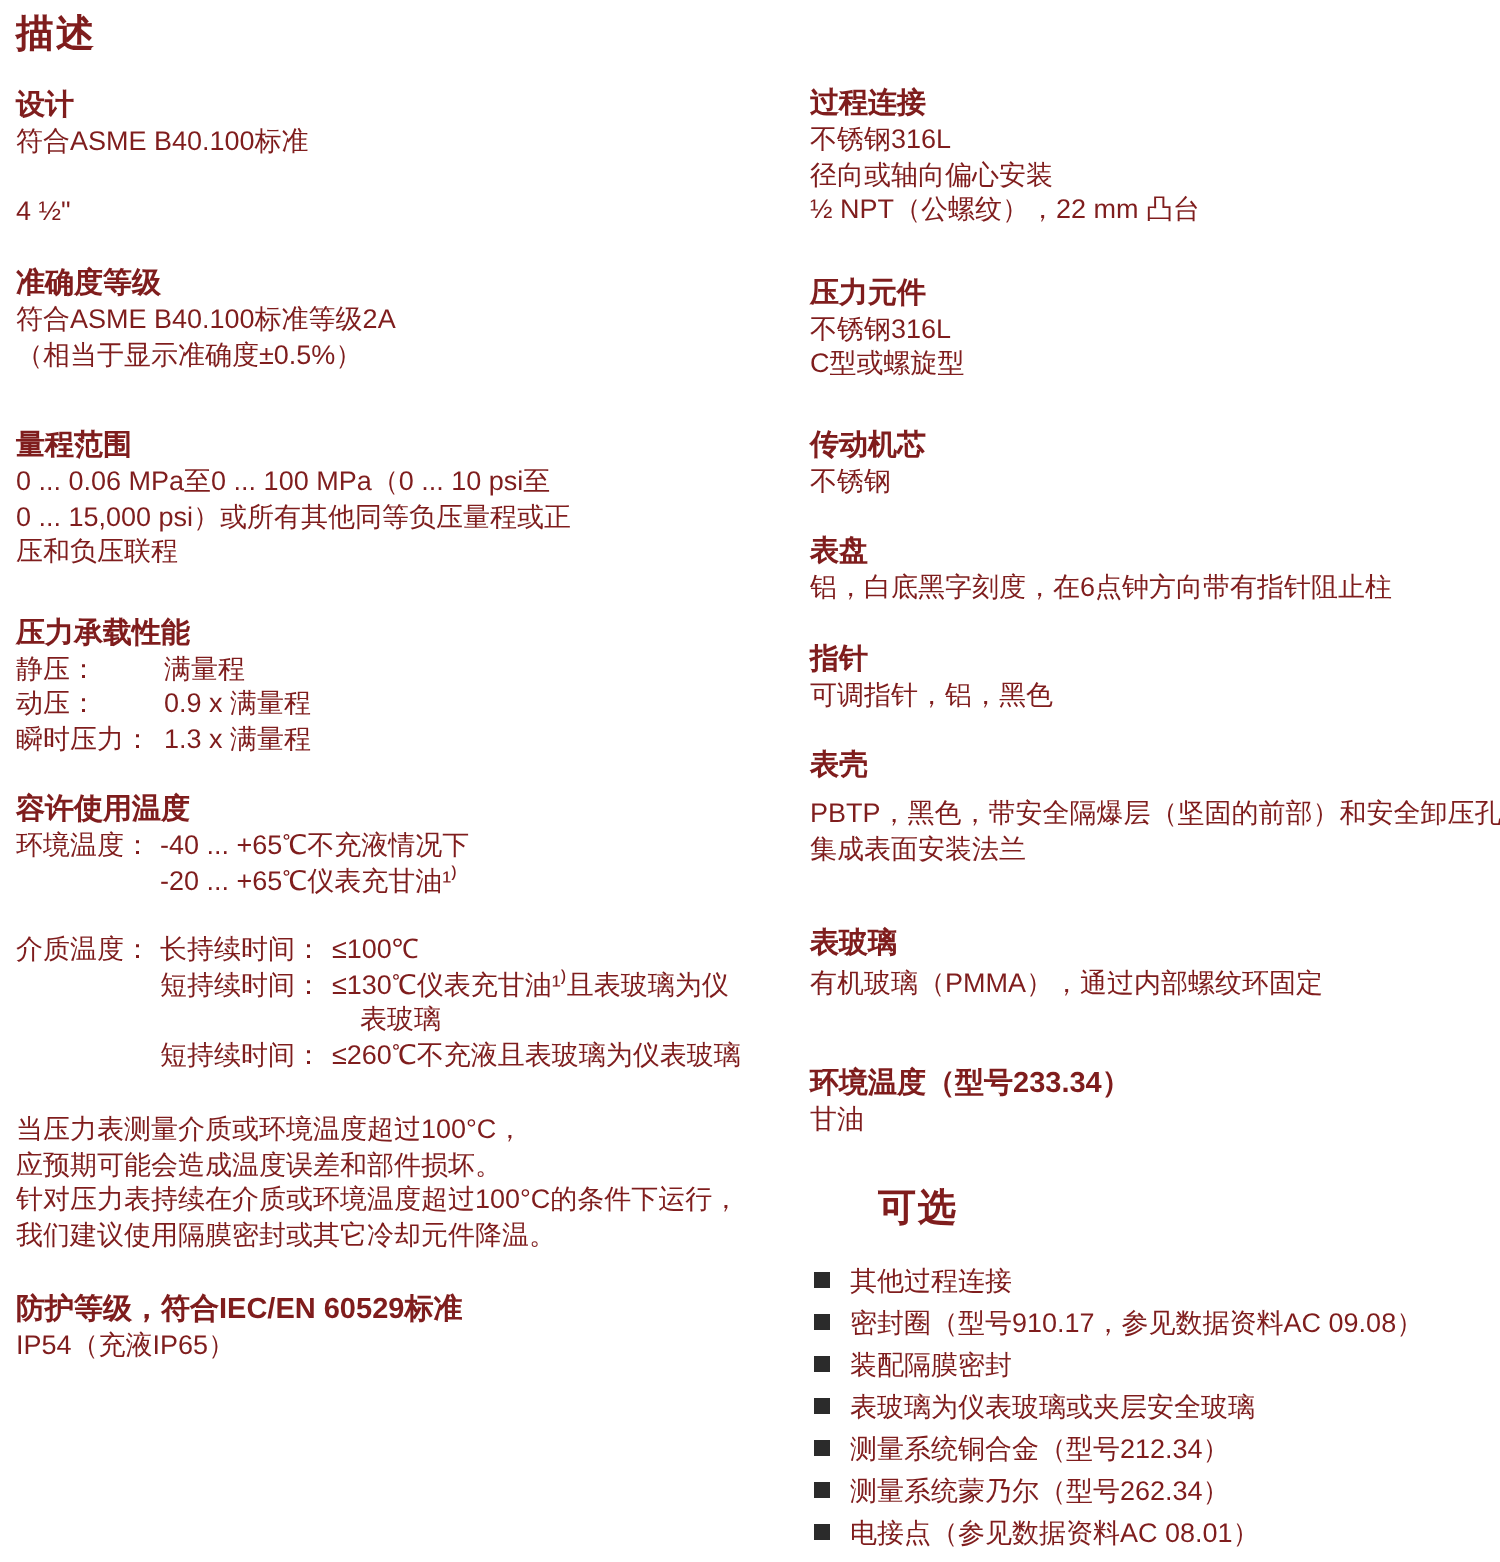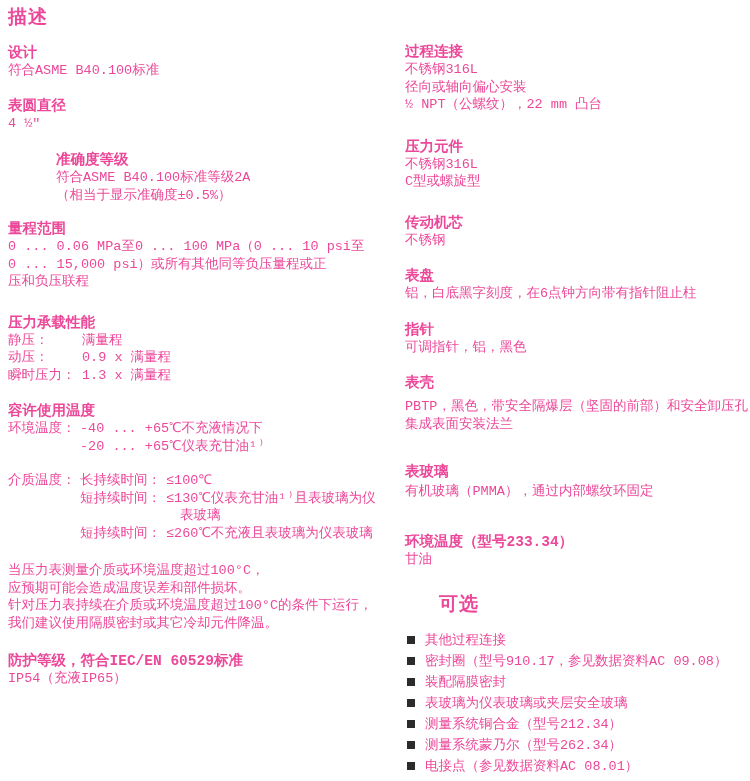--- a/index.html
+++ b/index.html
@@ -1,39 +1,39 @@
 <!DOCTYPE html>
 <html><head>
 <meta charset="utf-8">
 <style>
   html,body{margin:0;padding:0;background:#ffffff;}
   .page{
     position:relative;
     width:750px;height:781px;
     background:#ffffff;
-    color:#ec4899;
-    font-family:Liberation Mono, monospace;
+    color:#7f1d1d;
+    font-family:Liberation Sans, sans-serif;
     overflow:hidden;
   }
   .col{position:absolute;top:0;}
   .col-left{left:8px;width:368px;}
   .col-right{left:405px;width:354px;}
 
   .doc-title{
     font-size:19px;font-weight:bold;margin-top:6px;line-height:24px;
     letter-spacing:1px;
   }
   .sec-h{font-size:14.5px;font-weight:bold;line-height:18px;}
   .line{font-size:13.5px;line-height:17.5px;}
 
   
   .sec-design{margin-top:14px;}
   .sec-dialsize{margin-top:17px;}
-  .sec-accuracy{margin-top:19px;margin-left:48px;}
-  .sec-range{margin-top:16px;}
+  .sec-accuracy{margin-top:19px;}
+  .sec-range{margin-top:28px;}
   .sec-load{margin-top:23px;}
   .sec-tempallow{margin-top:18px;}
   .sec-note{margin-top:20px;}
   .sec-tempperf{margin-top:22px;}
   .sec-ip{margin-top:20px;}
 
   .pair-row{display:flex;}
   .pair-label{width:74px;flex:0 0 74px;}
 
   .ta-row{display:flex;}
@@ -71,21 +71,20 @@
 
   <div class="col col-left">
     <div class="doc-title">描述</div>
 
     <div class="sec-design">
       <div class="sec-h">设计</div>
       <div class="line">符合ASME B40.100标准</div>
     </div>
 
     <div class="sec-dialsize">
-      <div class="sec-h">表圆直径</div>
       <div class="line">4 ½"</div>
     </div>
 
     <div class="sec-accuracy">
       <div class="sec-h">准确度等级</div>
       <div class="line">符合ASME B40.100标准等级2A</div>
       <div class="line">（相当于显示准确度±0.5%）</div>
     </div>
 
     <div class="sec-range">

